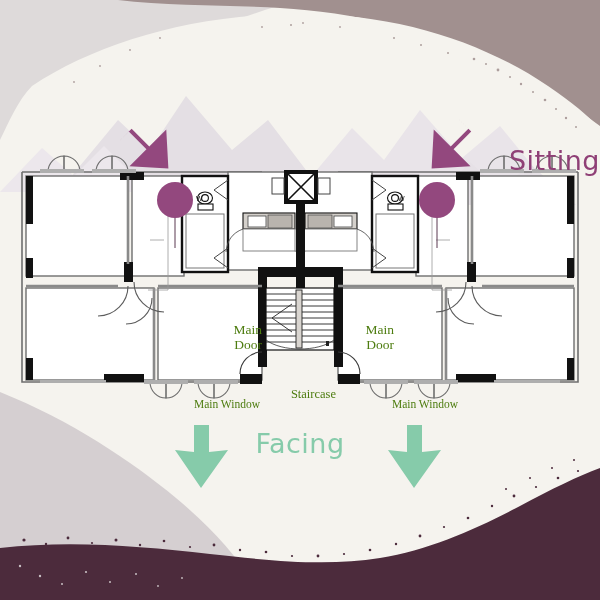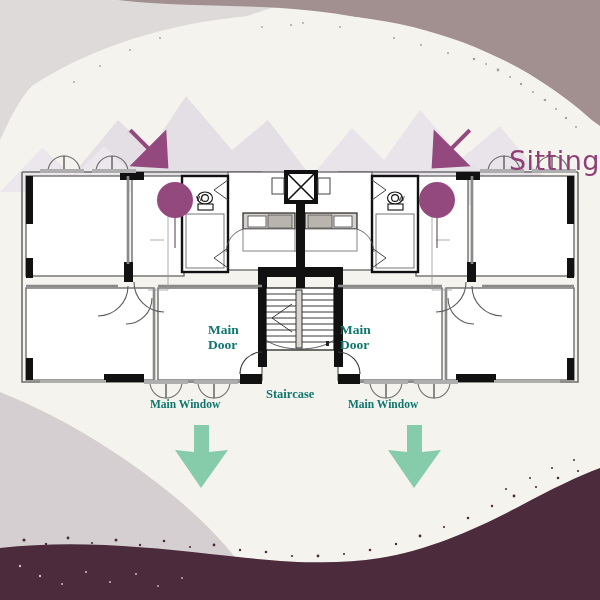--- a/index.html
+++ b/index.html
@@ -18,25 +18,24 @@
     letter-spacing:0.5px;color:#8f3f76;margin-top:27px;
   }
   .lbl-facing{
     position:absolute;left:0;right:0;top:428px;text-align:center;
     font-family:"DejaVu Sans",sans-serif;font-size:27px;font-weight:400;
     letter-spacing:0.5px;color:#86cbaa;
   }
   .plan-text{
     position:absolute;
     font-family:"Liberation Serif",serif;
-    color:#0f766e;
+    color:#4d7c0f;
     white-space:pre-line;
     line-height:1.12;
-    text-align:left;
-    font-weight:bold;
+    text-align:right;
   }
   .t-maindoor-l{left:208px;top:322px;width:54px;font-size:13.5px;}
   .t-maindoor-r{left:340px;top:322px;width:54px;font-size:13.5px;}
   .t-stair{left:266px;top:355px;width:70px;font-size:12.5px;margin-top:32px;}
   .t-win-l{left:150px;top:398px;width:110px;font-size:11.5px;}
   .t-win-r{left:348px;top:398px;width:110px;font-size:11.5px;}
 </style>
 </head>
 <body>
 
@@ -362,20 +361,21 @@
     <g>
       <path fill="#86cbaa" d="M194,425 L209,425 L209,452 L228,450 L201,488 L175,450 L194,452 Z"></path>
     </g>
     <g>
       <path fill="#86cbaa" d="M407,425 L422,425 L422,452 L441,450 L414,488 L388,450 L407,452 Z"></path>
     </g>
   </svg>
 
   <div class="lbl-sitting">Sitting</div>
 
+  <div class="lbl-facing">Facing</div>
 
   <div class="plan-text t-maindoor-l">Main
 Door</div>
 
   <div class="plan-text t-maindoor-r">Main
 Door</div>
 
   <div class="plan-text t-stair">Staircase</div>
 
   <div class="plan-text t-win-l">Main Window</div>

